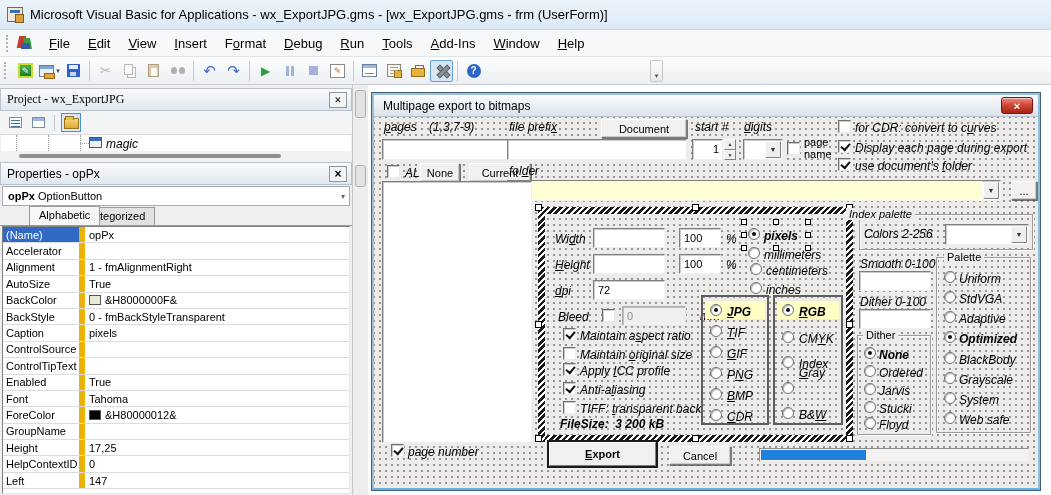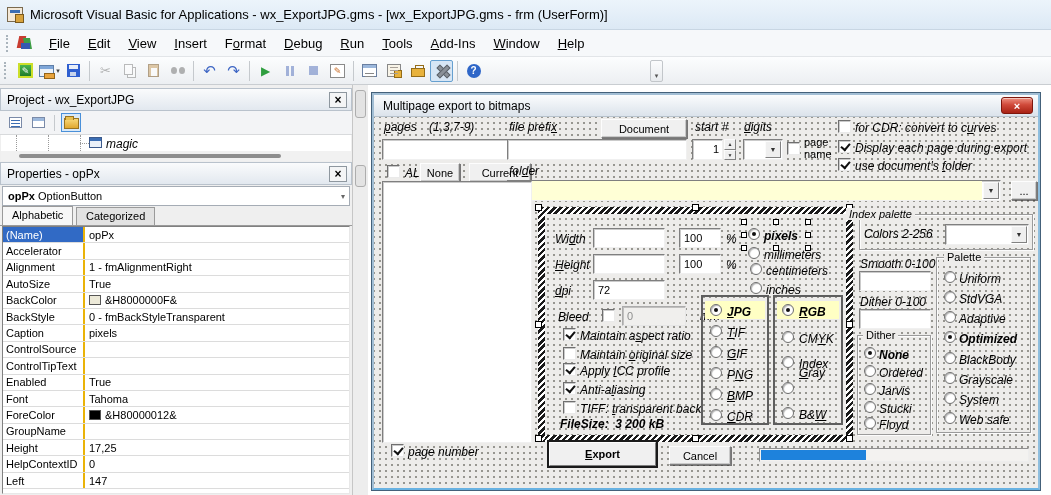--- a/index.html
+++ b/index.html
@@ -84,24 +84,24 @@
   .guide{position:absolute;top:0;height:16px;border-left:1px dotted #9A9A9A;}
   .hguide{position:absolute;border-top:1px dotted #9A9A9A;}
   .treeicon{position:absolute;width:13px;height:11px;background:#EAF0F8;border:1px solid #3C5A8C;}
   .treeicon::after{content:"";position:absolute;left:0;top:0;right:0;height:3px;background:#3C6EB4;}
   .hscroll{position:absolute;left:1px;width:350px;height:10px;background:#F1F1F1;}
   .hthumb{position:absolute;top:3px;height:4px;background:#8E8E8E;border-radius:2px;}
   .combo{position:absolute;background:#fff;border:1px solid #A5ACB5;display:flex;align-items:center;padding-left:5px;}
   .combochev{position:absolute;right:4px;font-size:8px;color:#666;}
   .tabs{position:absolute;left:0;width:352px;height:19px;border-bottom:1px solid #9A9A9A;}
   .tab{position:absolute;bottom:0;height:18px;padding:2px 9px 0 9px;border:1px solid #9A9A9A;border-bottom:none;background:#E2E2E2;font-size:11px;}
-  .tab.active{background:#F7F7F7;height:19px;z-index:2;}
+  .tab.active{background:#F7F7F7;height:19px;z-index:2;margin-left:27px;}
   .pgrid{position:absolute;left:2px;width:348px;background:#fff;border:1px solid #808080;border-bottom-color:#E8E8E8;border-right-color:#E8E8E8;}
   .prow{display:flex;height:16.4px;border-bottom:1px solid #DCDCDC;align-items:center;}
-  .pl{width:82px;align-self:stretch;display:flex;align-items:center;border-right:2px solid #eab308;padding-left:3px;overflow:hidden;white-space:nowrap;}
+  .pl{width:82px;align-self:stretch;display:flex;align-items:center;border-right:6px solid #eab308;padding-left:3px;overflow:hidden;white-space:nowrap;}
   .pl.sel{background:#316AC5;color:#fff;}
   .pv{flex:1;display:flex;align-items:center;gap:4px;padding-left:4px;overflow:hidden;white-space:nowrap;}
   .sw{width:12px;height:10px;border:1px solid #555;flex:0 0 auto;}
 
   
   .mdi{position:absolute;left:368px;top:85px;width:683px;height:410px;background:#FFFFFF;}
   .dialog{position:absolute;left:4px;top:8px;width:668px;height:397px;background:#EDECEA;
     border:2px solid #A2BED4;border-bottom-color:#68B2E2;border-right-color:#8FBEDE;box-shadow:0 0 0 1px #44617A;}
   .dtitle{position:absolute;left:0;top:0;right:0;height:22px;background:linear-gradient(#FBFCFD,#DBE3EB);
     border-bottom:1px solid #B7C2CC;display:flex;align-items:center;padding-left:9px;font-size:12px;}
@@ -232,21 +232,21 @@
   <span class="ti">
       <span class="ico-help">?</span>
     </span>
   <span class="overflow" style="position:absolute;left:650px;top:3px;">
       <span>▾</span>
     </span>
 </div>
 
 <div class="dock">
 
-  <div class="ptitle" style="top:3px;">
+  <div class="ptitle" style="top:3px;font-family:Liberation Serif, serif;">
     <span>Project - wx_ExportJPG</span>
     <span class="xbtn" style="right:4px;">×</span>
   </div>
   <div class="ptoolbar" style="top:26px;">
     <span class="pico">
         <span class="ico-viewcode"></span>
       </span>
     <span class="pico">
         <span class="ico-viewobj"></span>
       </span>

